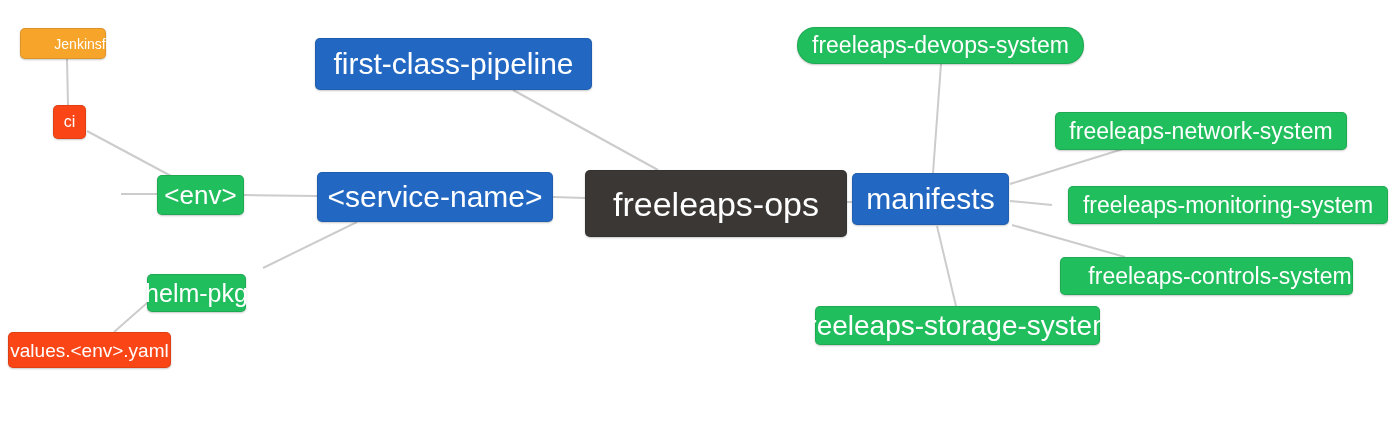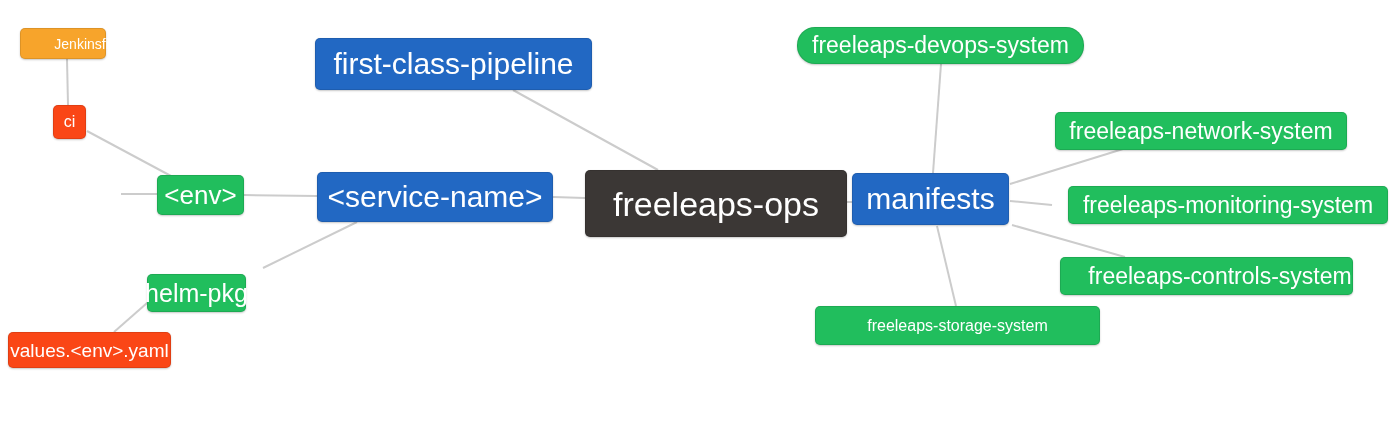--- a/index.html
+++ b/index.html
@@ -48,21 +48,21 @@
   .n-helm        { left:147px;  top:274px; width:99px; height:38px; font-size:25px; }
   .n-values      { left:8px;    top:332px; width:163px; height:36px; font-size:19px; }
   .n-fcp         { left:315px;  top:38px;  width:277px; height:52px; font-size:30px; }
   .n-svc         { left:317px;  top:172px; width:236px; height:50px; font-size:30px; }
   .n-root        { left:585px;  top:170px; width:262px; height:67px; font-size:34px;text-align:center; }
   .n-manifests   { left:852px;  top:173px; width:157px; height:52px; font-size:30px; }
   .n-devops      { left:797px;  top:27px;  width:287px; height:37px; font-size:23px;border-radius:18px; }
   .n-network     { left:1055px; top:112px; width:292px; height:38px; font-size:23px; }
   .n-monitoring  { left:1052px; top:186px; width:320px; height:38px; font-size:23px;margin-left:16px; }
   .n-controls    { left:1060px; top:257px; width:293px; height:38px; font-size:23px;padding-left:27px; }
-  .n-storage     { left:815px;  top:306px; width:285px; height:39px; font-size:16px; }
+  .n-storage     { left:815px;  top:306px; width:285px; height:39px; font-size:28px; }
 </style>
 </head>
 <body>
 
 <div id="canvas">
 
   <svg id="edge-layer" viewBox="0 0 1390 421" xmlns="http://www.w3.org/2000/svg">
     <line x1="67" y1="59" x2="68" y2="105"></line>
     <line x1="87" y1="131" x2="171" y2="176"></line>
     <line x1="121" y1="194" x2="157" y2="194"></line>

